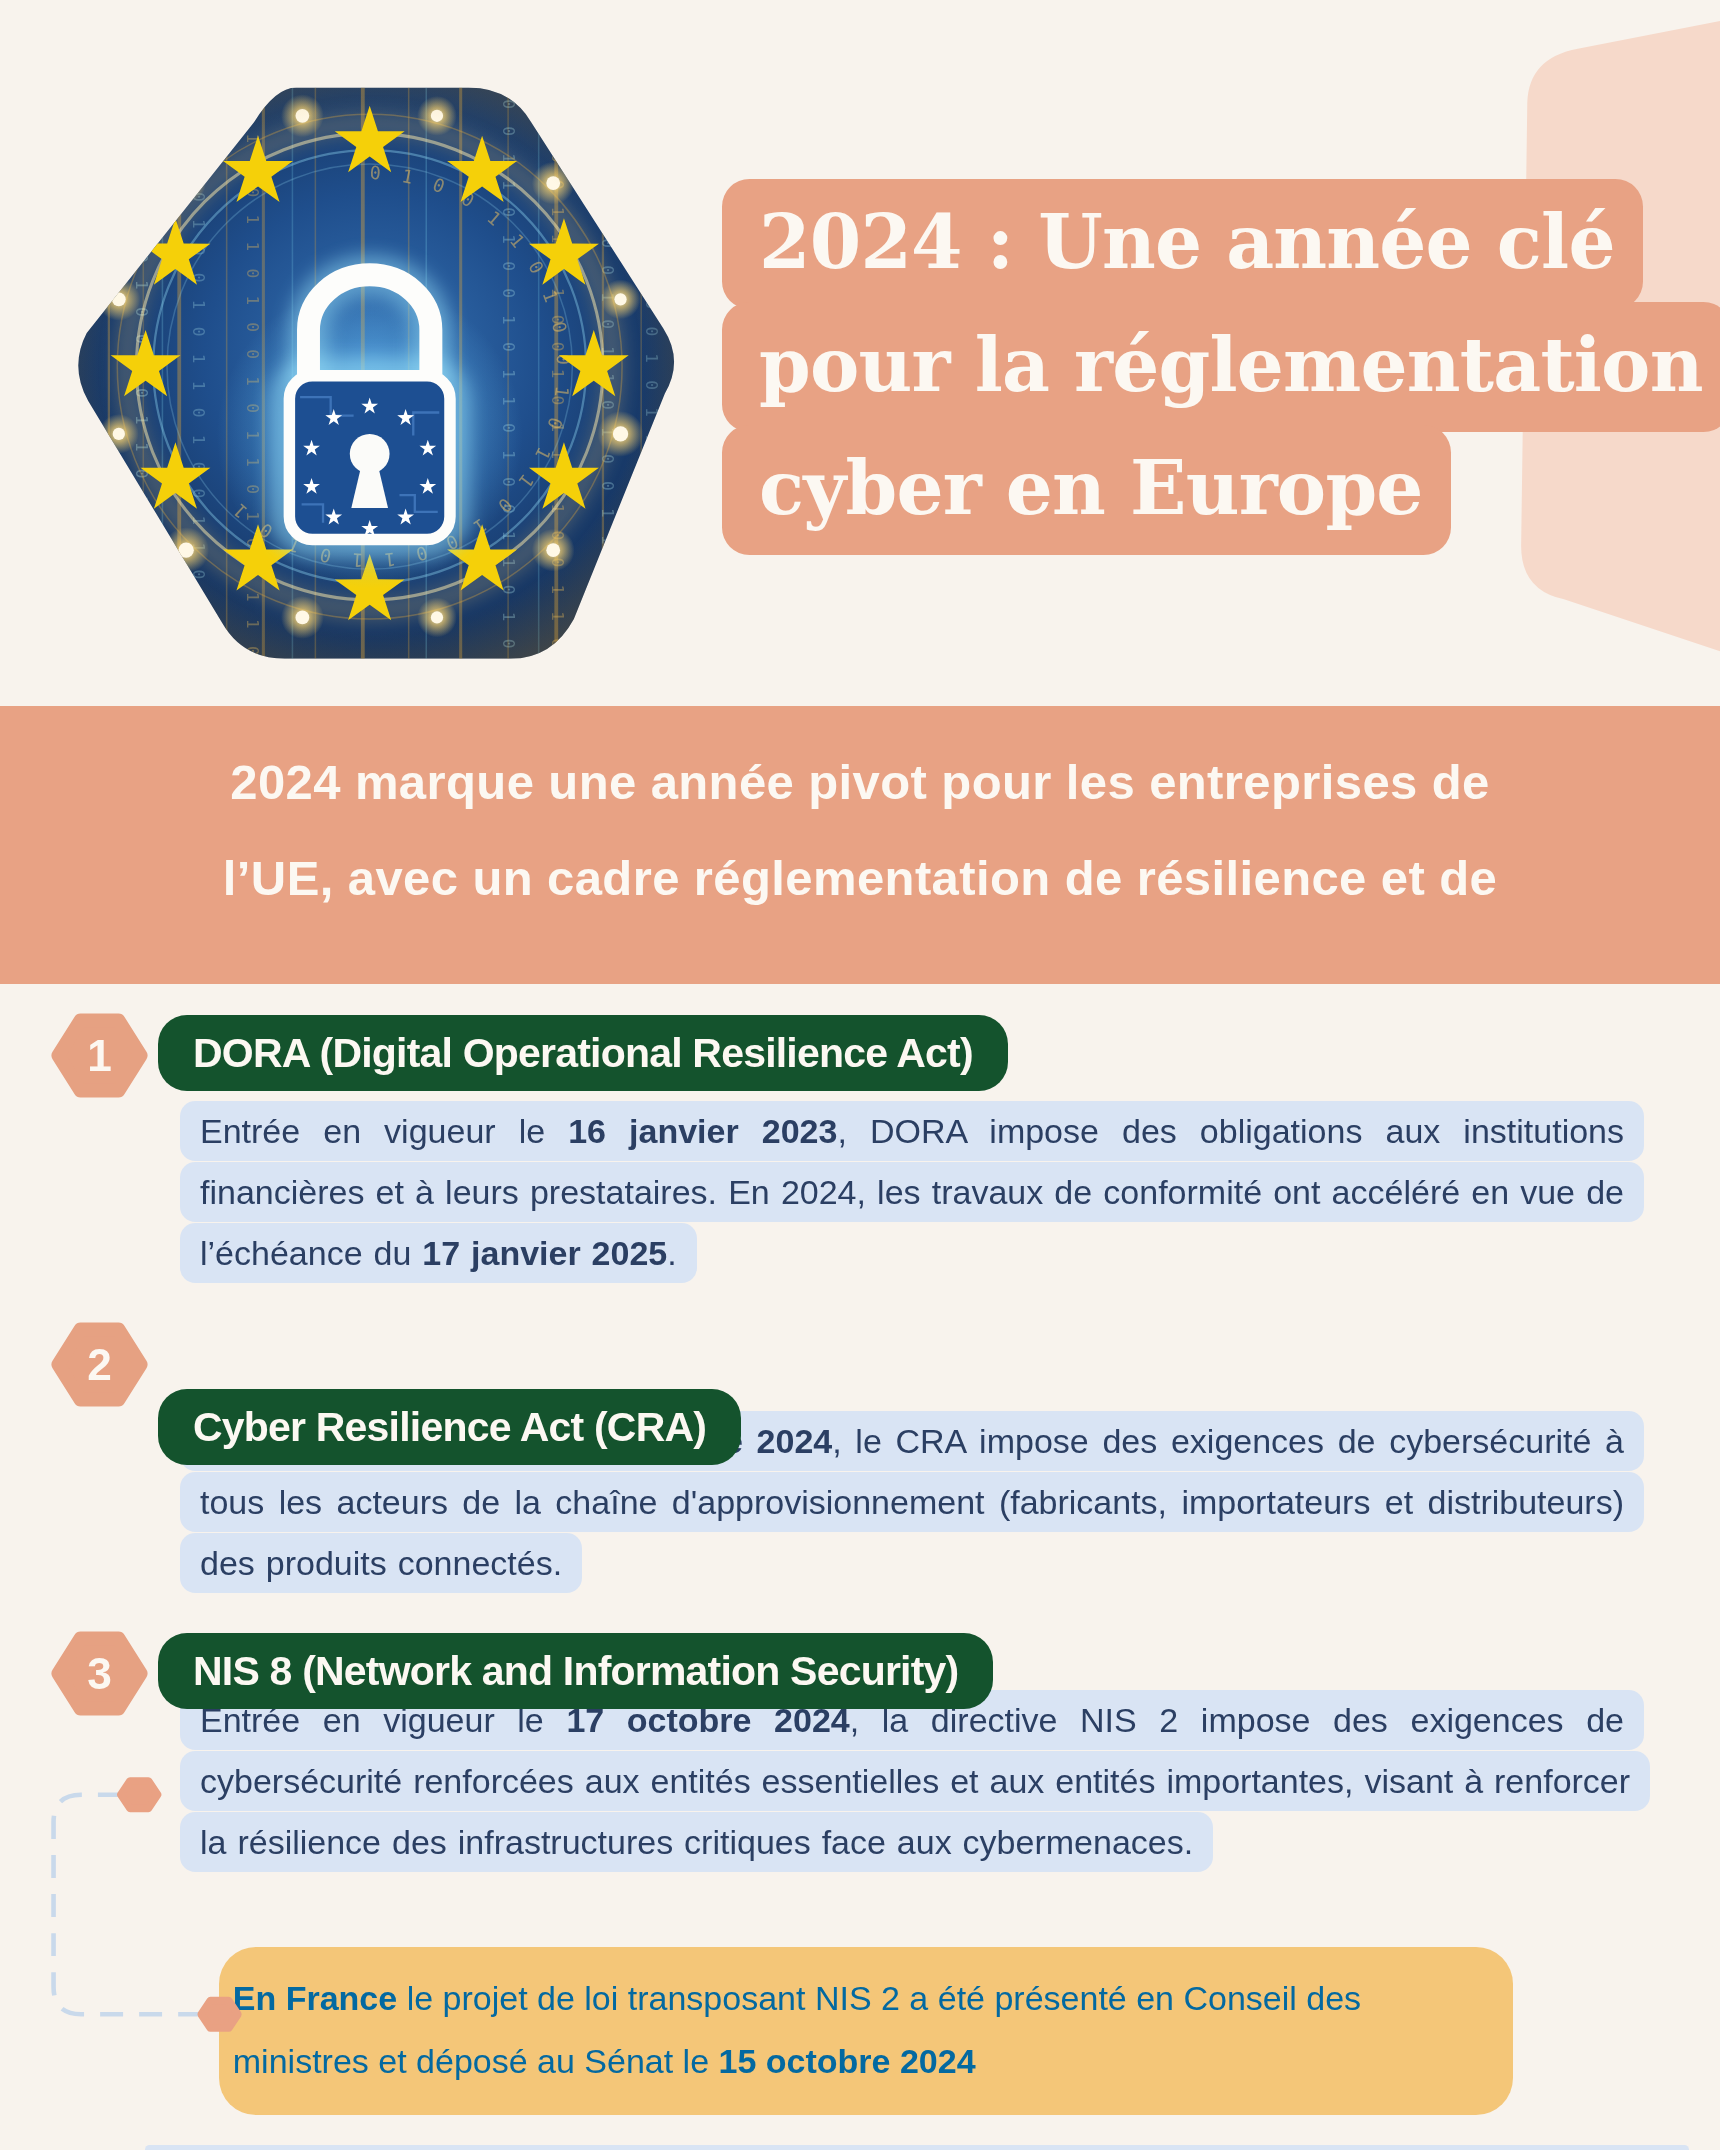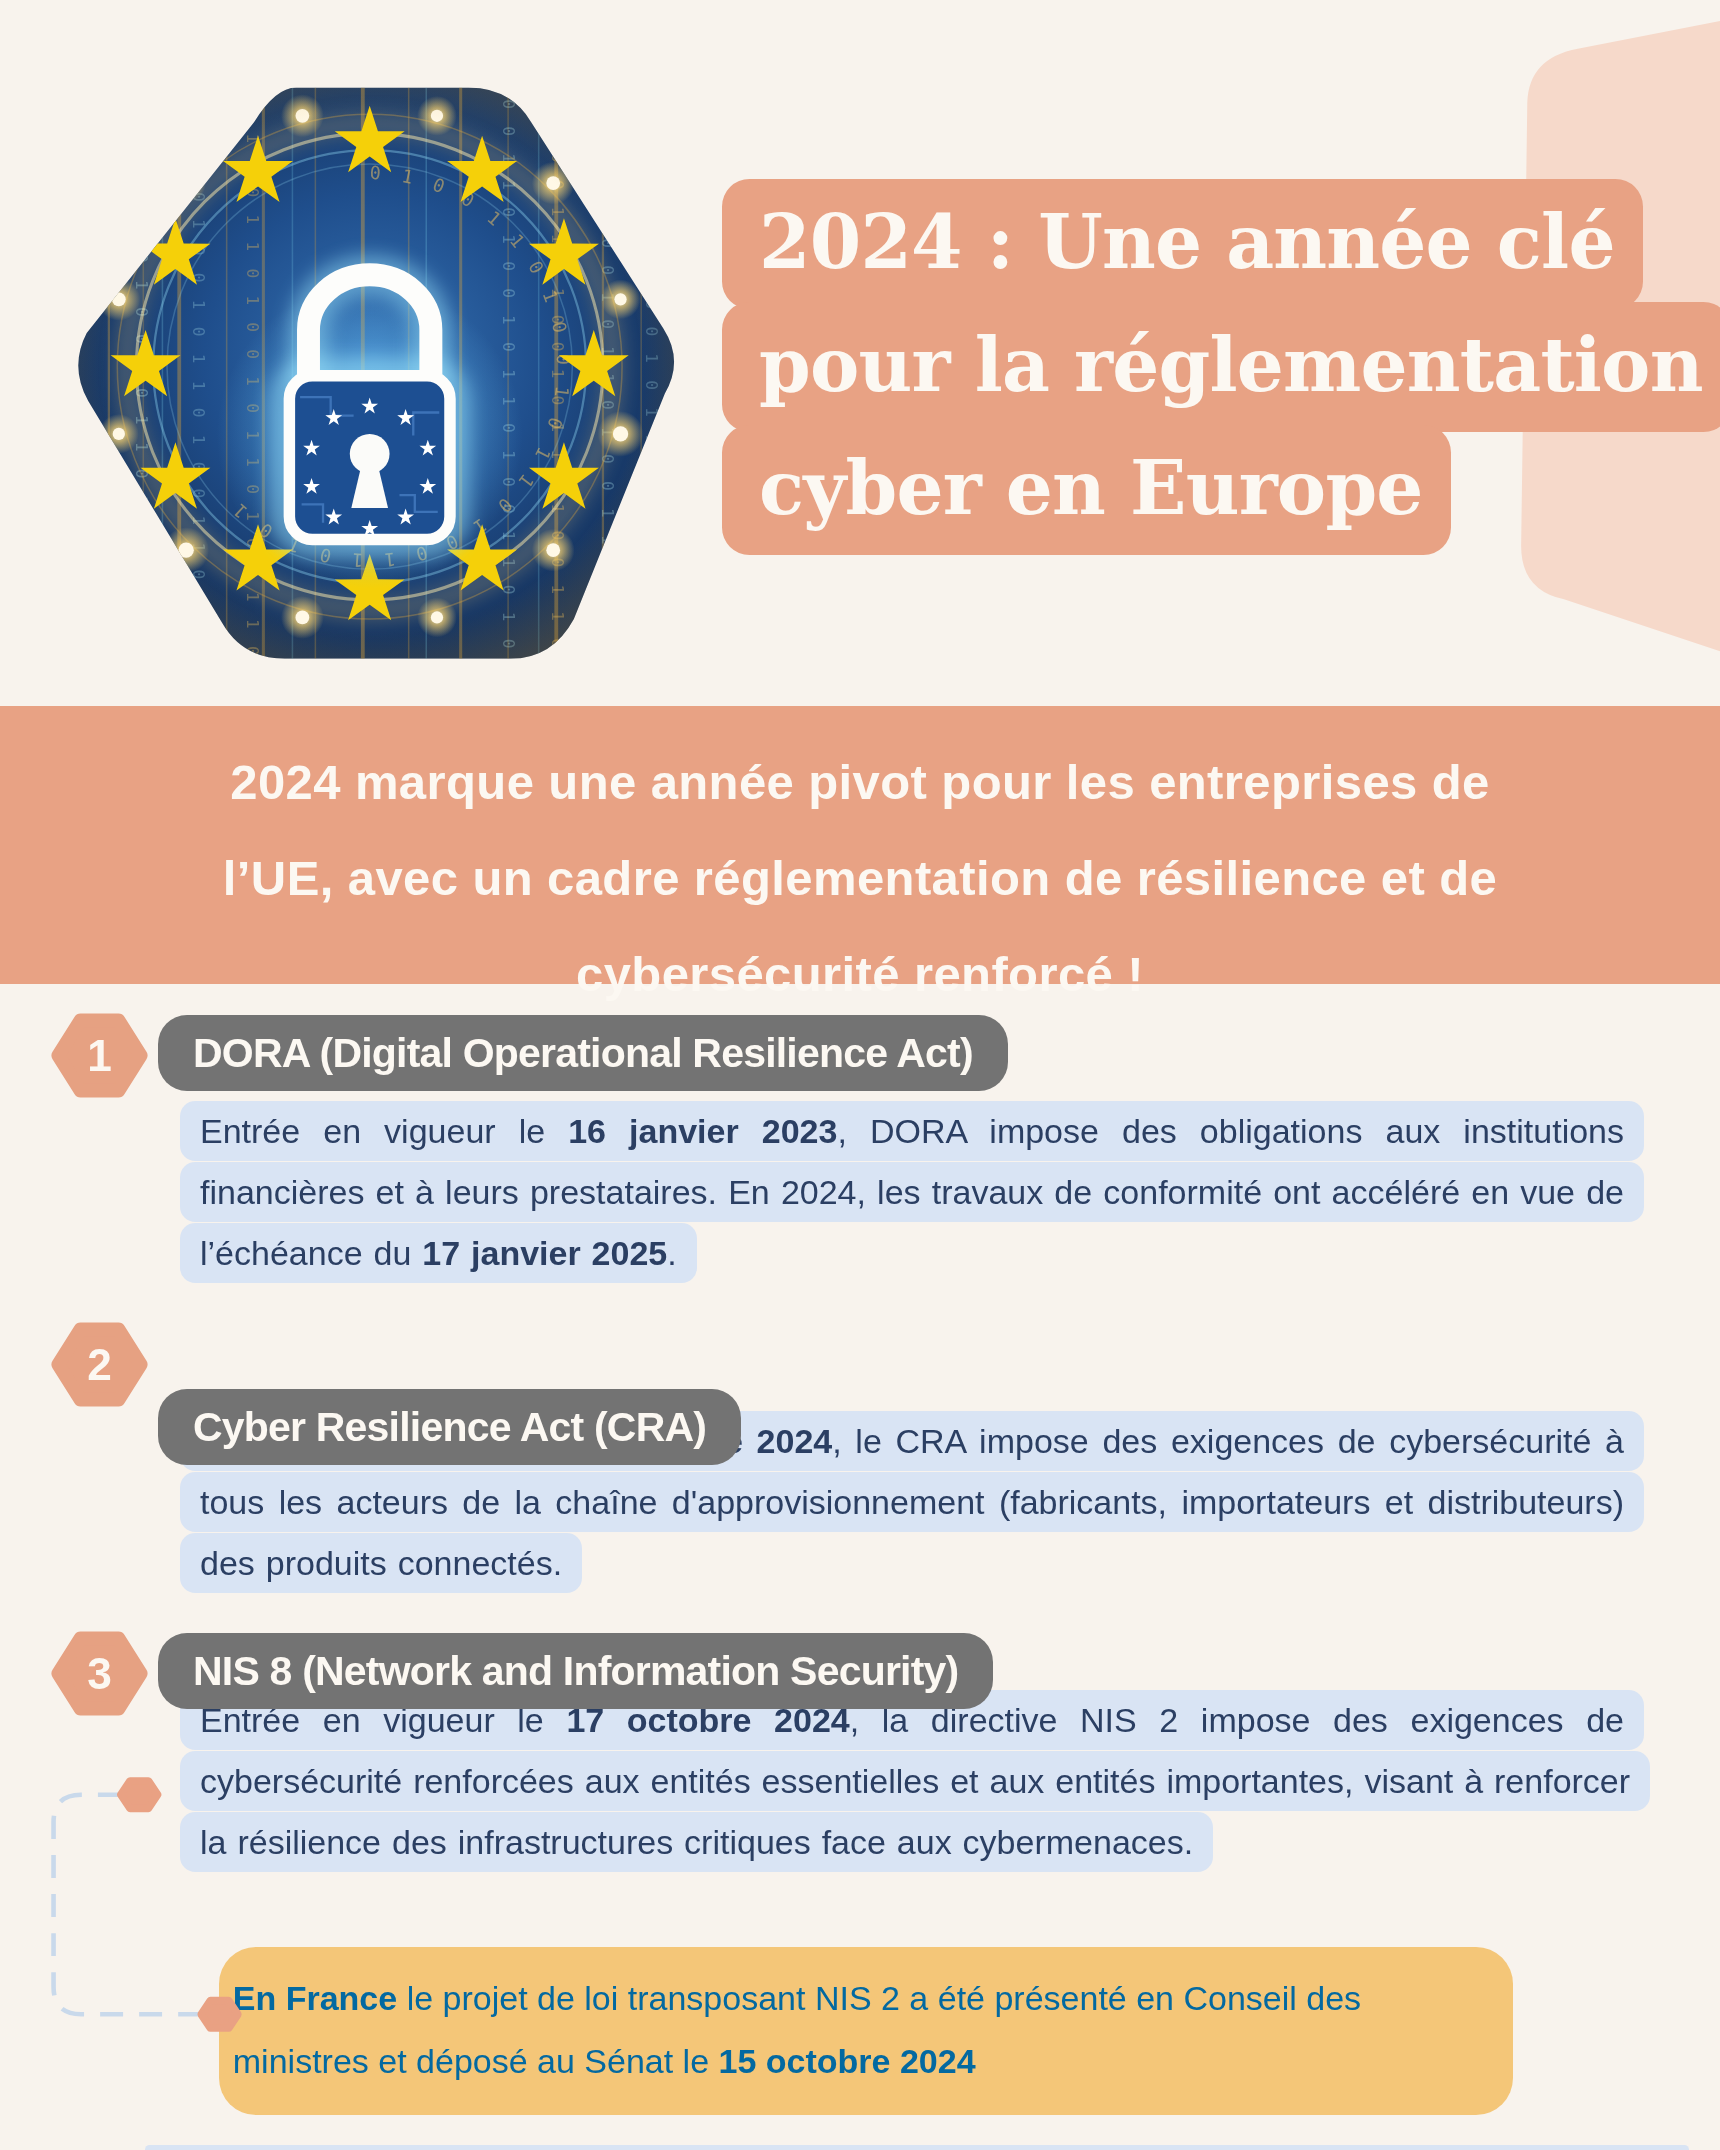--- a/index.html
+++ b/index.html
@@ -26,21 +26,21 @@
   .banner-line{
     text-align:center; color:#FCF8F2; font-weight:bold;
     font-size:49px; line-height:96px; letter-spacing:0.4px;
   }
   .banner{padding-top:28px; box-sizing:border-box;}
   
   .badge{position:absolute; left:46px; width:107px; height:93px; z-index:3;}
   .badge text{font-family:"Liberation Sans", sans-serif; font-size:58px; font-weight:bold; fill:#FCF8F2;}
   .b1{top:1009px;} .b2{top:1318px;} .b3{top:1627px;}
   .pill{
-    position:absolute; left:158px; height:76px; background:#737373;
+    position:absolute; left:158px; height:76px; background:#14532d;
     border-radius:29px; color:#FCF8F2; font-weight:bold;
     font-size:41px; line-height:77px; letter-spacing:-0.8px;
     padding:0 35px; white-space:nowrap; display:inline-block; z-index:4;
   }
   .p1{top:1015px;} .p2{top:1389px;} .p3{top:1633px;}
   .bodyp{
     position:absolute; left:180px; width:1464px; margin:0;
     text-align:justify; font-size:34px; line-height:61px;
     color:#2B3F63; word-spacing:1.5px; z-index:2;
   }
@@ -263,21 +263,20 @@
 
 <div class="title">
   <div class="title-line"><span class="hlt">2024 : Une année clé</span></div>
   <div class="title-line"><span class="hlt">pour la réglementation</span></div>
   <div class="title-line"><span class="hlt">cyber en Europe</span></div>
 </div>
 
 <div class="banner">
   <div class="banner-line">2024 marque une année pivot pour les entreprises de</div>
   <div class="banner-line">l’UE, avec un cadre réglementation de résilience et de</div>
-  <div class="banner-line">cybersécurité renforcé !</div>
 </div>
 
 <svg class="badge b1" viewBox="0 0 140 122">
   <polygon points="16,61 45,15 95,15 124,61 95,107 45,107" fill="#E6A182" stroke="#E6A182" stroke-width="18" stroke-linejoin="round"></polygon>
   <text x="70" y="81" text-anchor="middle">1</text>
 </svg>
 <div class="pill p1">DORA (Digital Operational Resilience Act)</div>
 <p class="bodyp t1"><span class="hl"><span>Entrée en vigueur le </span><b>16 janvier 2023</b><span>, DORA impose des obligations aux institutions financières et à leurs prestataires. En 2024, les travaux de conformité ont accéléré en vue de l’échéance du </span><b>17 janvier 2025</b><span>.</span></span></p>
 
 <svg class="badge b2" viewBox="0 0 140 122">

